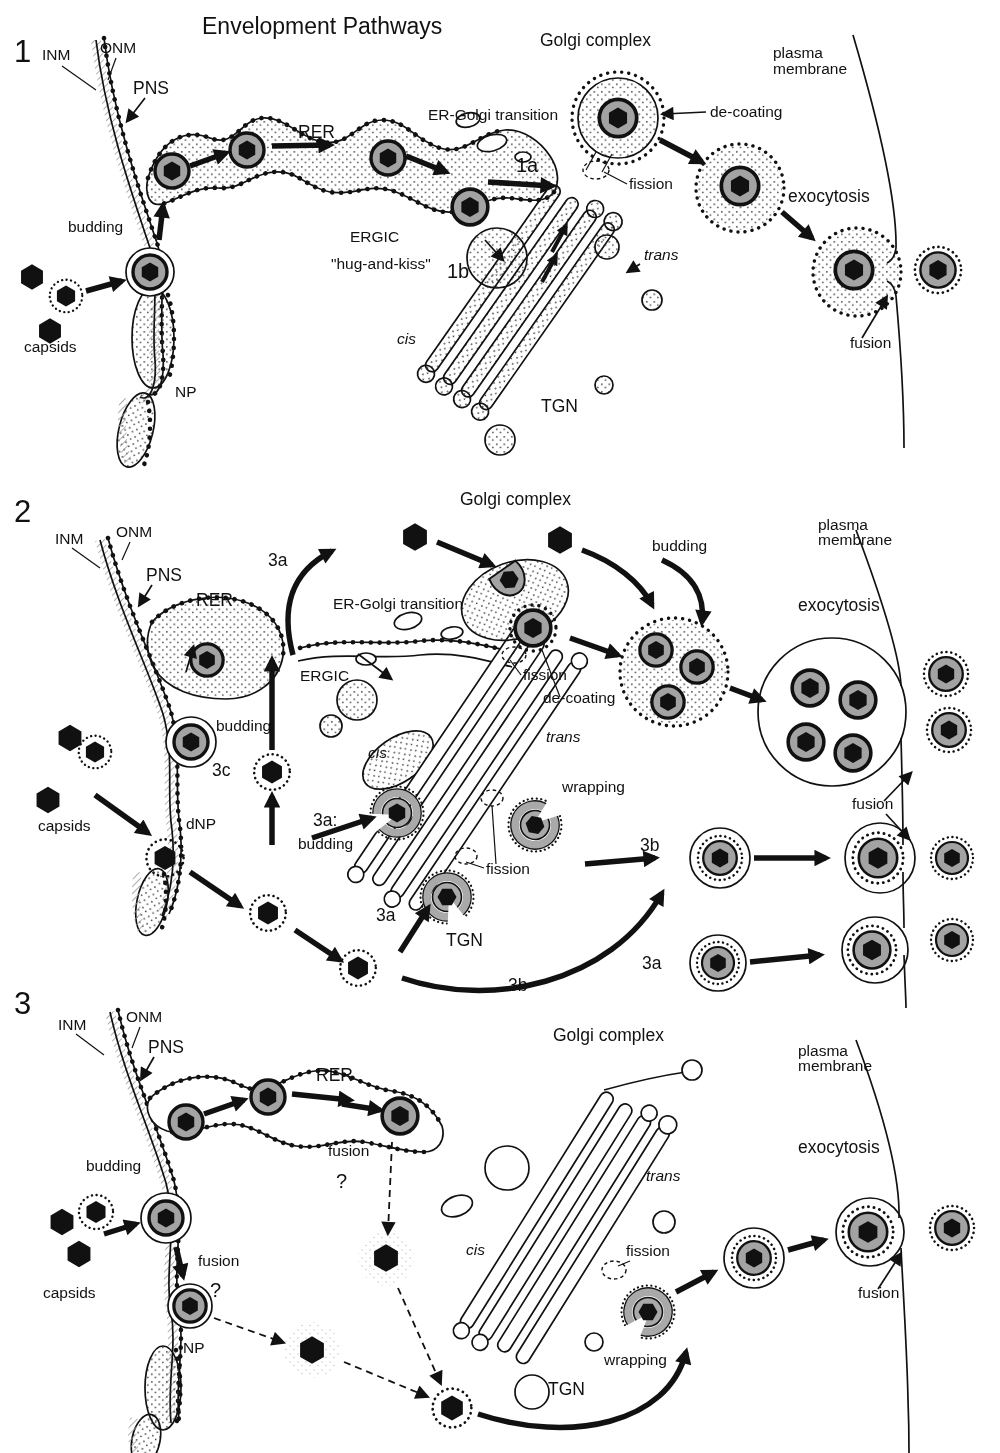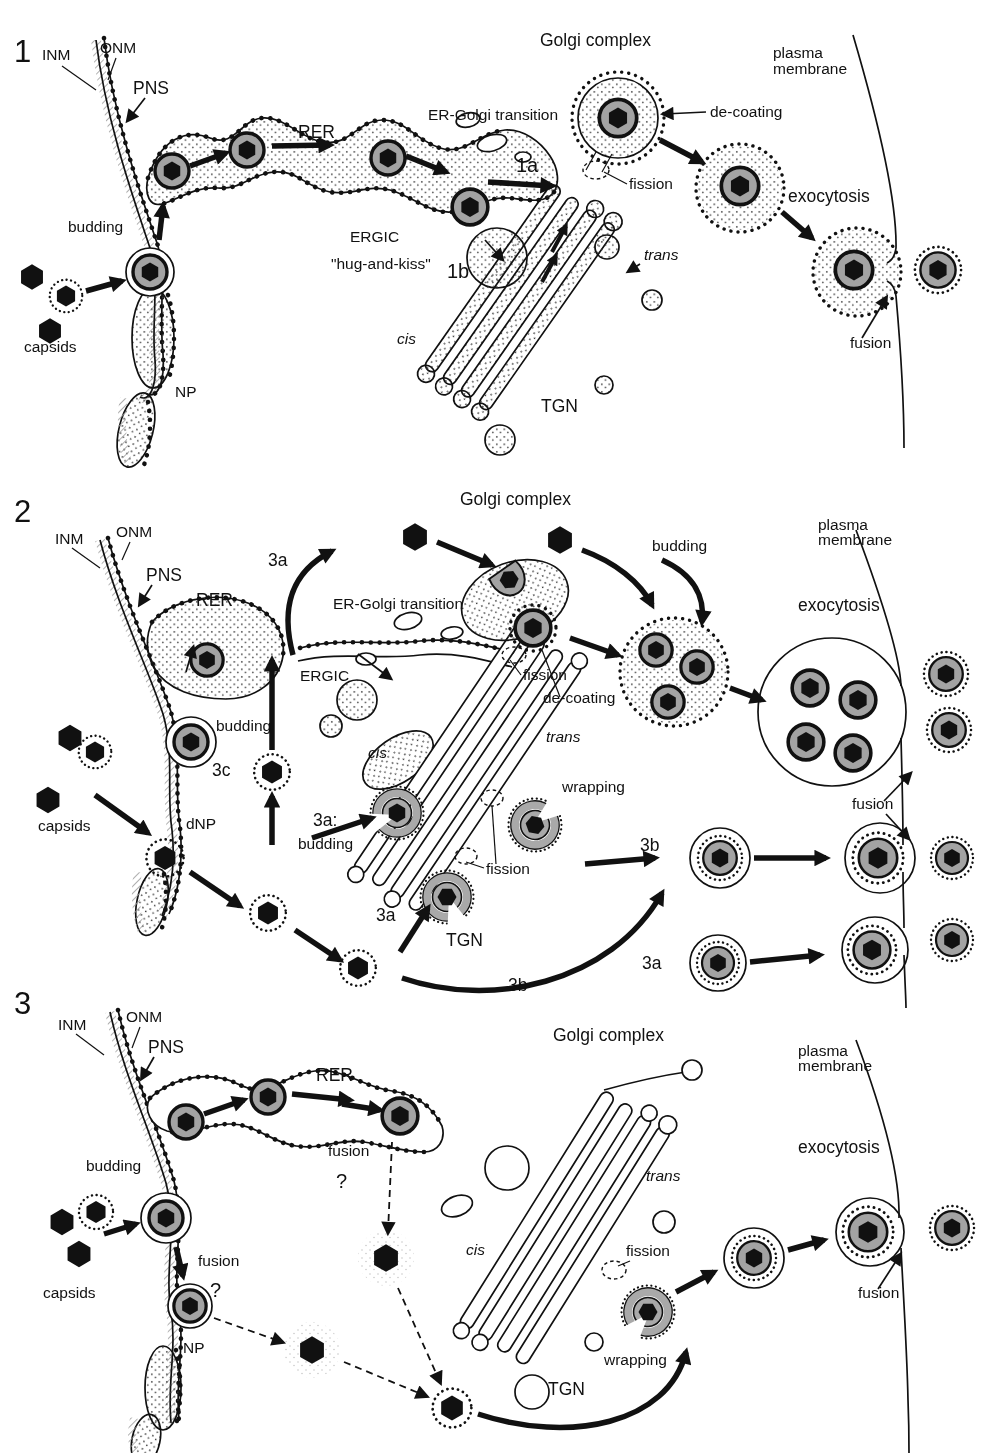--- a/index.html
+++ b/index.html
@@ -26,20 +26,21 @@
   .arrow4{fill:none;stroke:#111;stroke-width:4;marker-end:url(#ah)}
   .tarr{fill:none;stroke:#111;stroke-width:1.7;marker-end:url(#aht)}
   .darr{fill:none;stroke:#111;stroke-width:1.8;stroke-dasharray:7 5;marker-end:url(#aht)}
   .lead{fill:none;stroke:#111;stroke-width:1.2}
   .dashc{fill:none;stroke:#111;stroke-width:1.4;stroke-dasharray:3.5 3}
 </style>
 </head>
 <body>
 
 <div class="page">
+  <div class="title">Envelopment Pathways</div>
 
   <svg width="1000" height="1453" viewBox="0 0 1000 1453">
     <defs>
       <pattern id="stip" width="7.5" height="7.5" patternUnits="userSpaceOnUse">
         <circle cx="1.8" cy="1.8" r="0.85" fill="#3a3a3a"></circle>
           <circle cx="5.4" cy="5" r="0.85" fill="#3a3a3a"></circle>
       </pattern>
       <pattern id="stipL" width="8" height="8" patternUnits="userSpaceOnUse">
         <circle cx="2" cy="2" r="0.8" fill="#c9c9c9"></circle>
           <circle cx="6" cy="5.5" r="0.8" fill="#c9c9c9"></circle>

